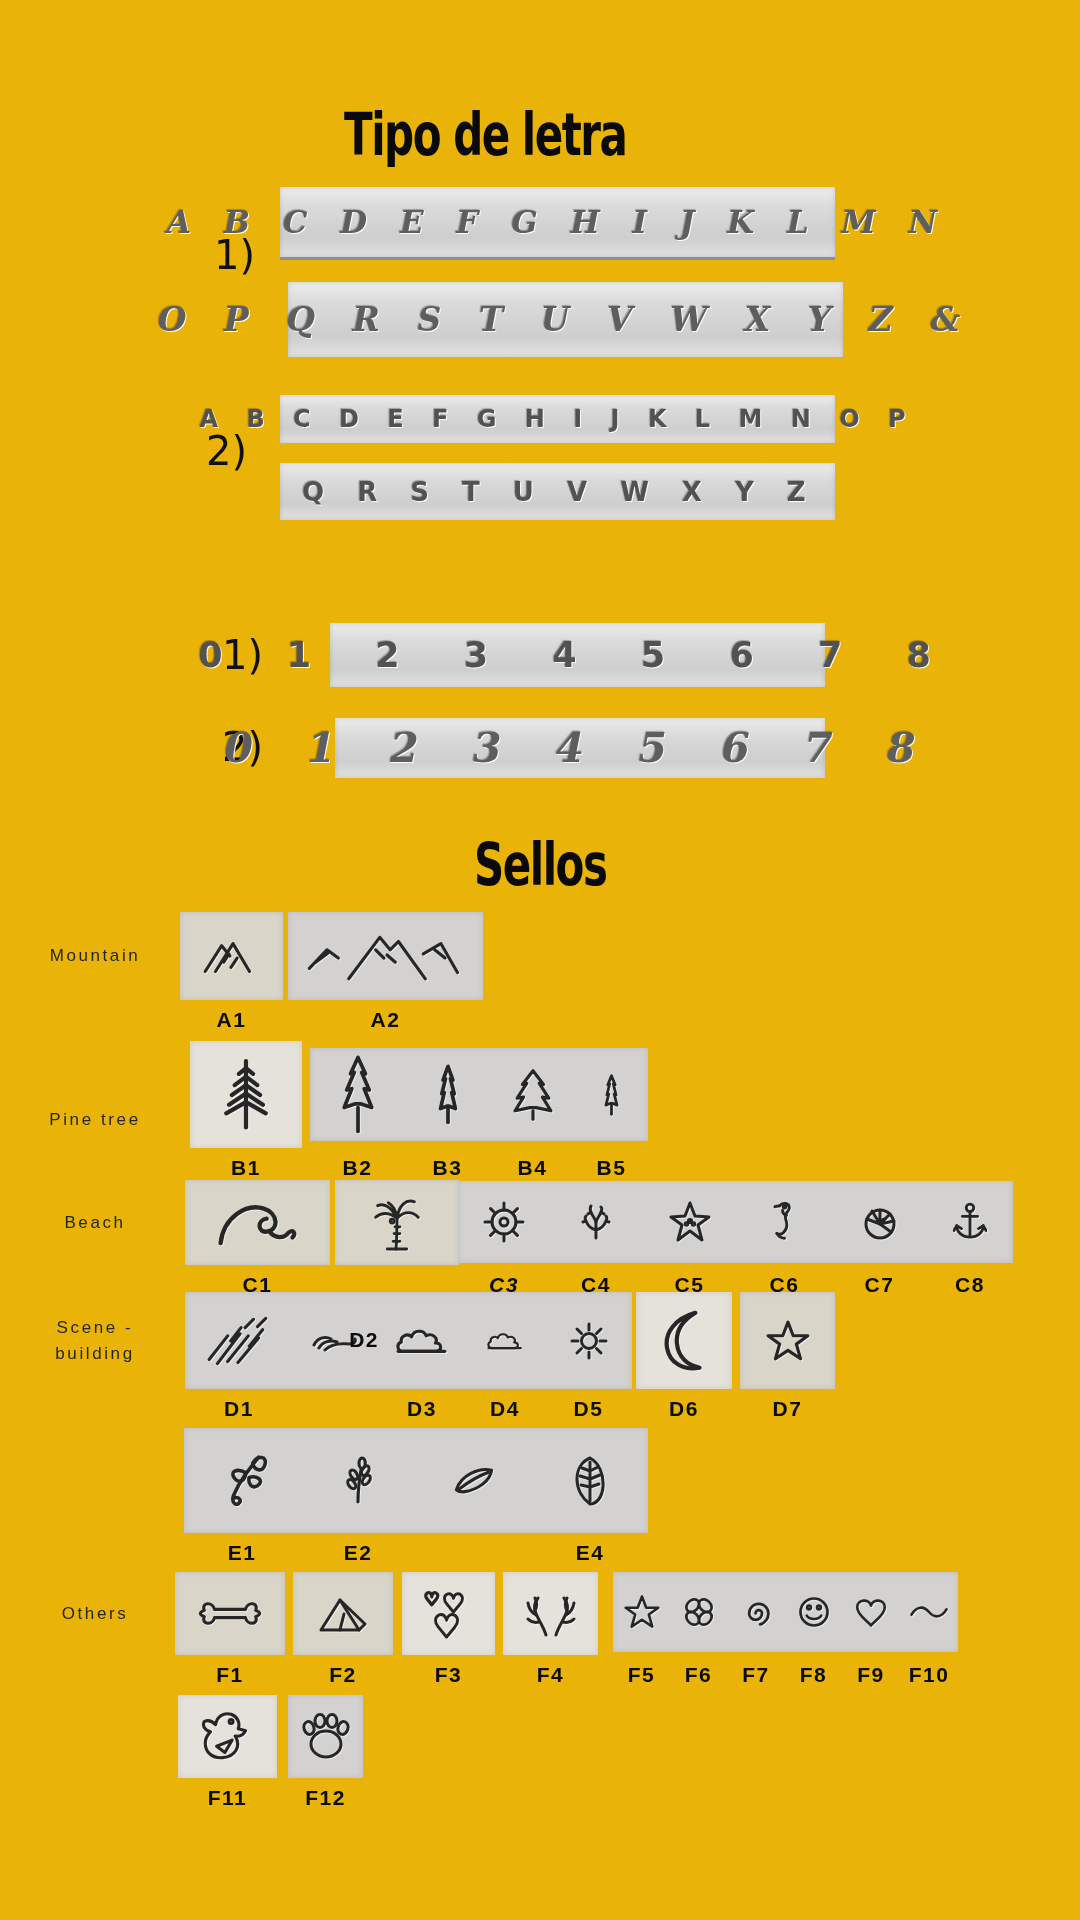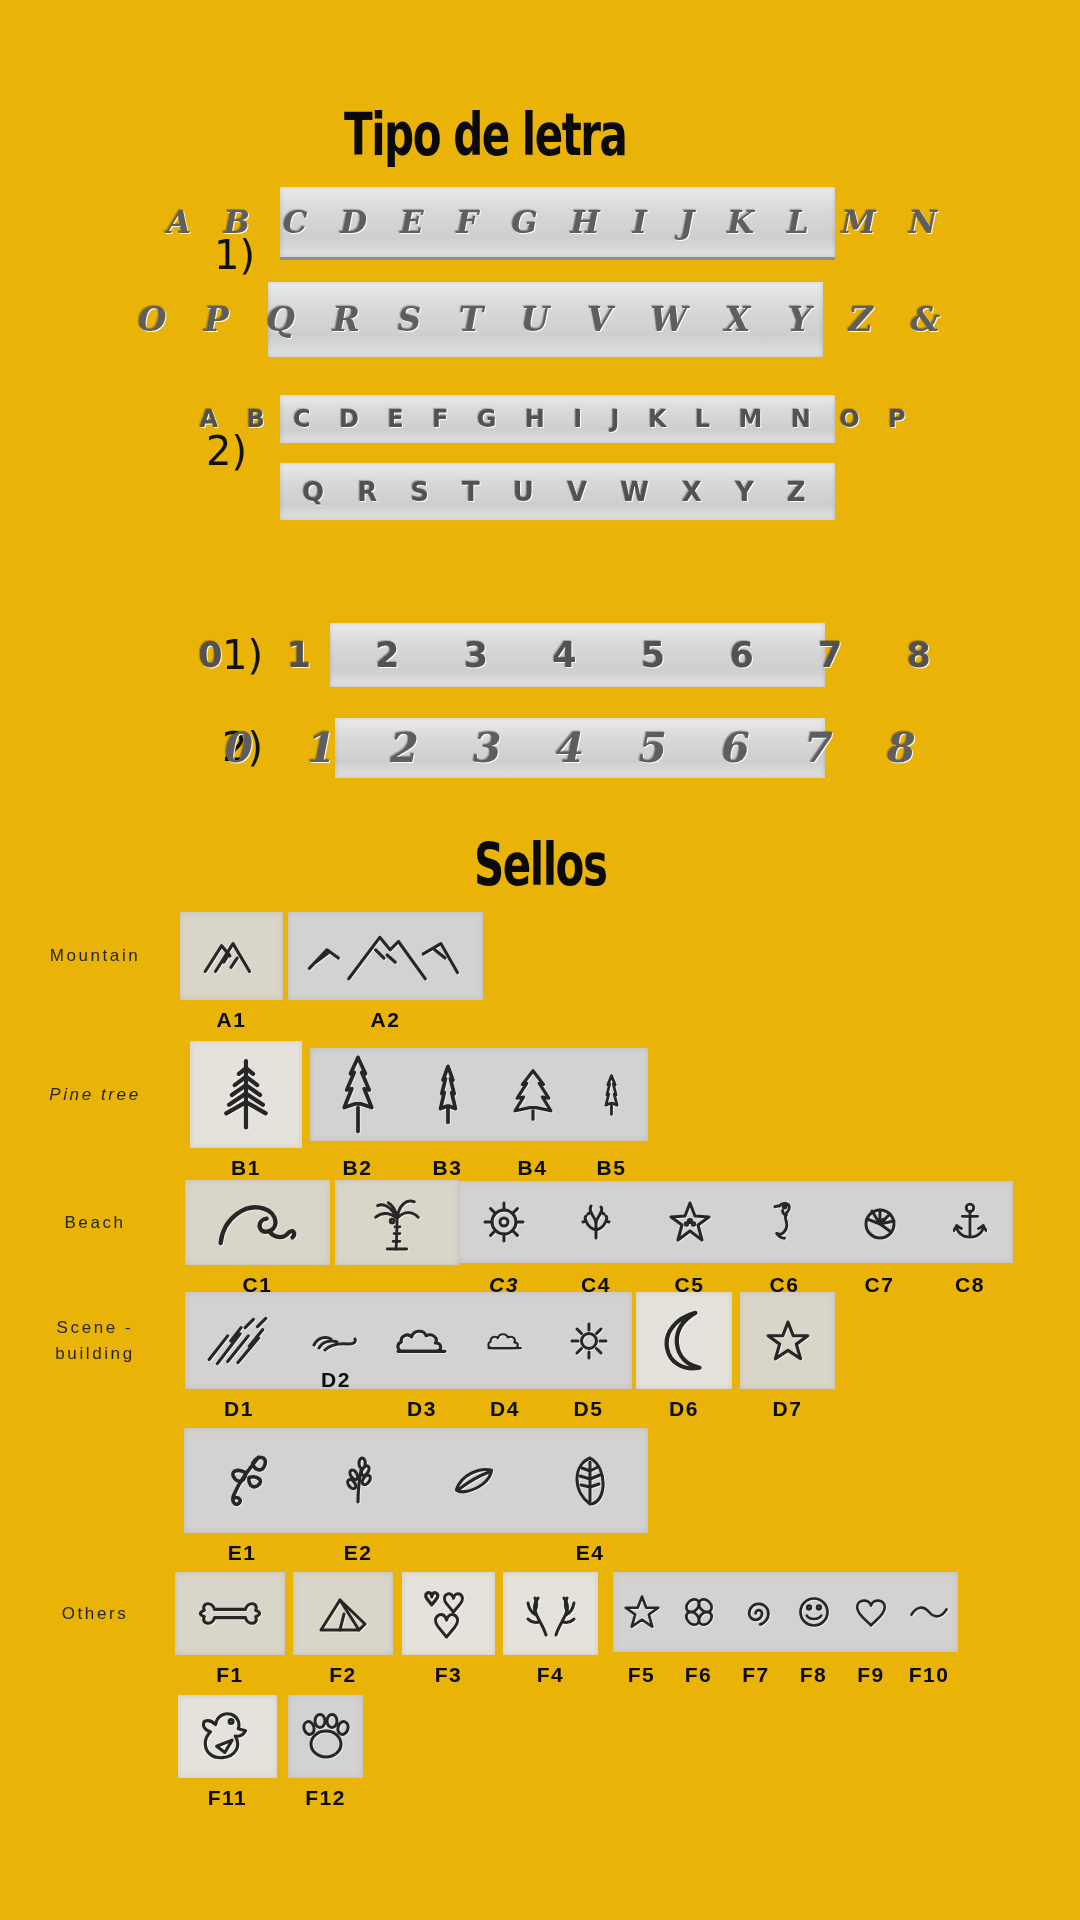--- a/index.html
+++ b/index.html
@@ -48,21 +48,21 @@
 <div id="stage">
 
   <div class="title abs" style="left:0;top:102px;width:970px;">
     <span class="title-inner">Tipo de letra</span>
   </div>
 
   <div class="opt-num abs" style="left:214px;top:232px;">1)</div>
   <div class="metal edge abs" style="left:280px;top:187px;width:555px;height:70px;">
     <span class="stamp-text script" style="font-size:31px;letter-spacing:11px;">A B C D E F G H I J K L M N</span>
   </div>
-  <div class="metal abs" style="left:268px;top:282px;width:555px;height:75px;">
+  <div class="metal abs" style="left:288px;top:282px;width:555px;height:75px;">
     <span class="stamp-text script" style="font-size:33px;letter-spacing:13px;">O P Q R S T U V W X Y Z &amp;</span>
   </div>
 
   <div class="opt-num abs" style="left:206px;top:428px;">2)</div>
   <div class="metal abs" style="left:280px;top:395px;width:555px;height:48px;">
     <span class="stamp-text print" style="font-size:24px;letter-spacing:10px;">A B C D E F G H I J K L M N O P</span>
   </div>
   <div class="metal left abs" style="left:280px;top:463px;width:555px;height:57px;padding-left:0;">
     <span class="stamp-text print" style="font-size:26px;letter-spacing:12px;margin-left:22px;">Q R S T U V W X Y Z</span>
   </div>
@@ -105,21 +105,21 @@
               <path stroke-width="4" d="M12 34 L24 25"></path>
               <path stroke-width="4" d="M44 50 L74 10 L84 22 L92 14 L118 50"></path>
               <path stroke-width="3" d="M70 22 L78 30 M81 27 L89 34"></path>
               <path stroke-width="4" d="M116 26 L133 16 L149 44"></path>
               <path stroke-width="3" d="M127 22 L137 30"></path>
             </svg>
           </span>
         </div>
       </div>
       <div class="code" style="left: 288px; top: 1008px; width: 195px;">A2</div>
-      <div class="cat" style="left: 20px; top: 1041px; width: 150px; height: 107px; font-style: italic;">Pine tree</div>
+      <div class="cat" style="left: 20px; top: 1066px; width: 150px; height: 107px;">Pine tree</div>
       <div class="plate plate-pale" style="left: 190px; top: 1041px; width: 112px; height: 107px;">
         <div class="cell" style="left: 0px; width: 112px;">
           <span class="ic">
             <svg viewBox="0 0 44 56" style="width: 62px; height: 84px;">
               <path stroke-width="2.8" d="M22 4 V51"></path>
               <path stroke-width="2.6" d="M22 9 L17 13 M22 9 L27 13 M22 15 L14 21 M22 15 L30 21 M22 21 L12 28 M22 21 L32 28 M22 27 L10 35 M22 27 L34 35 M22 33 L8 41 M22 33 L36 41"></path>
             </svg>
           </span>
         </div>
       </div>
@@ -291,21 +291,21 @@
             <svg viewBox="0 0 40 40" style="width: 40px; height: 40px;">
               <circle cx="20" cy="20" r="7.5" stroke="#7a7a7a" stroke-width="3.4"></circle>
               <g stroke="#7a7a7a" stroke-width="2.2">
                 <path d="M20 3 V9 M20 31 V37 M3 20 H9 M31 20 H37 M8 8 L12.5 12.5 M32 8 L27.5 12.5 M8 32 L12.5 27.5 M32 32 L27.5 27.5"></path>
               </g>
             </svg>
           </span>
         </div>
       </div>
       <div class="code" style="left: 185px; top: 1397px; width: 108px;">D1</div>
-      <div class="code" style="left: 293px; top: 1368px; width: 86px;">D2</div>
+      <div class="code" style="left: 293px; top: 1328px; width: 86px; text-align: right;">D2</div>
       <div class="code" style="left: 379px; top: 1397px; width: 86px;">D3</div>
       <div class="code" style="left: 465px; top: 1397px; width: 80px;">D4</div>
       <div class="code" style="left: 545px; top: 1397px; width: 87px;">D5</div>
       <div class="plate plate-pale" style="left: 636px; top: 1292px; width: 96px; height: 97px;">
         <div class="cell" style="left: 0px; width: 96px;">
           <span class="ic">
             <svg viewBox="0 0 44 48" style="width: 62px; height: 68px;">
               <path stroke-width="5" d="M30 4 C16 8 8 18 10 29 C12 40 22 45 33 43 C24 41 18 35 17 26 C16 17 21 9 30 4 Z"></path>
             </svg>
           </span>

